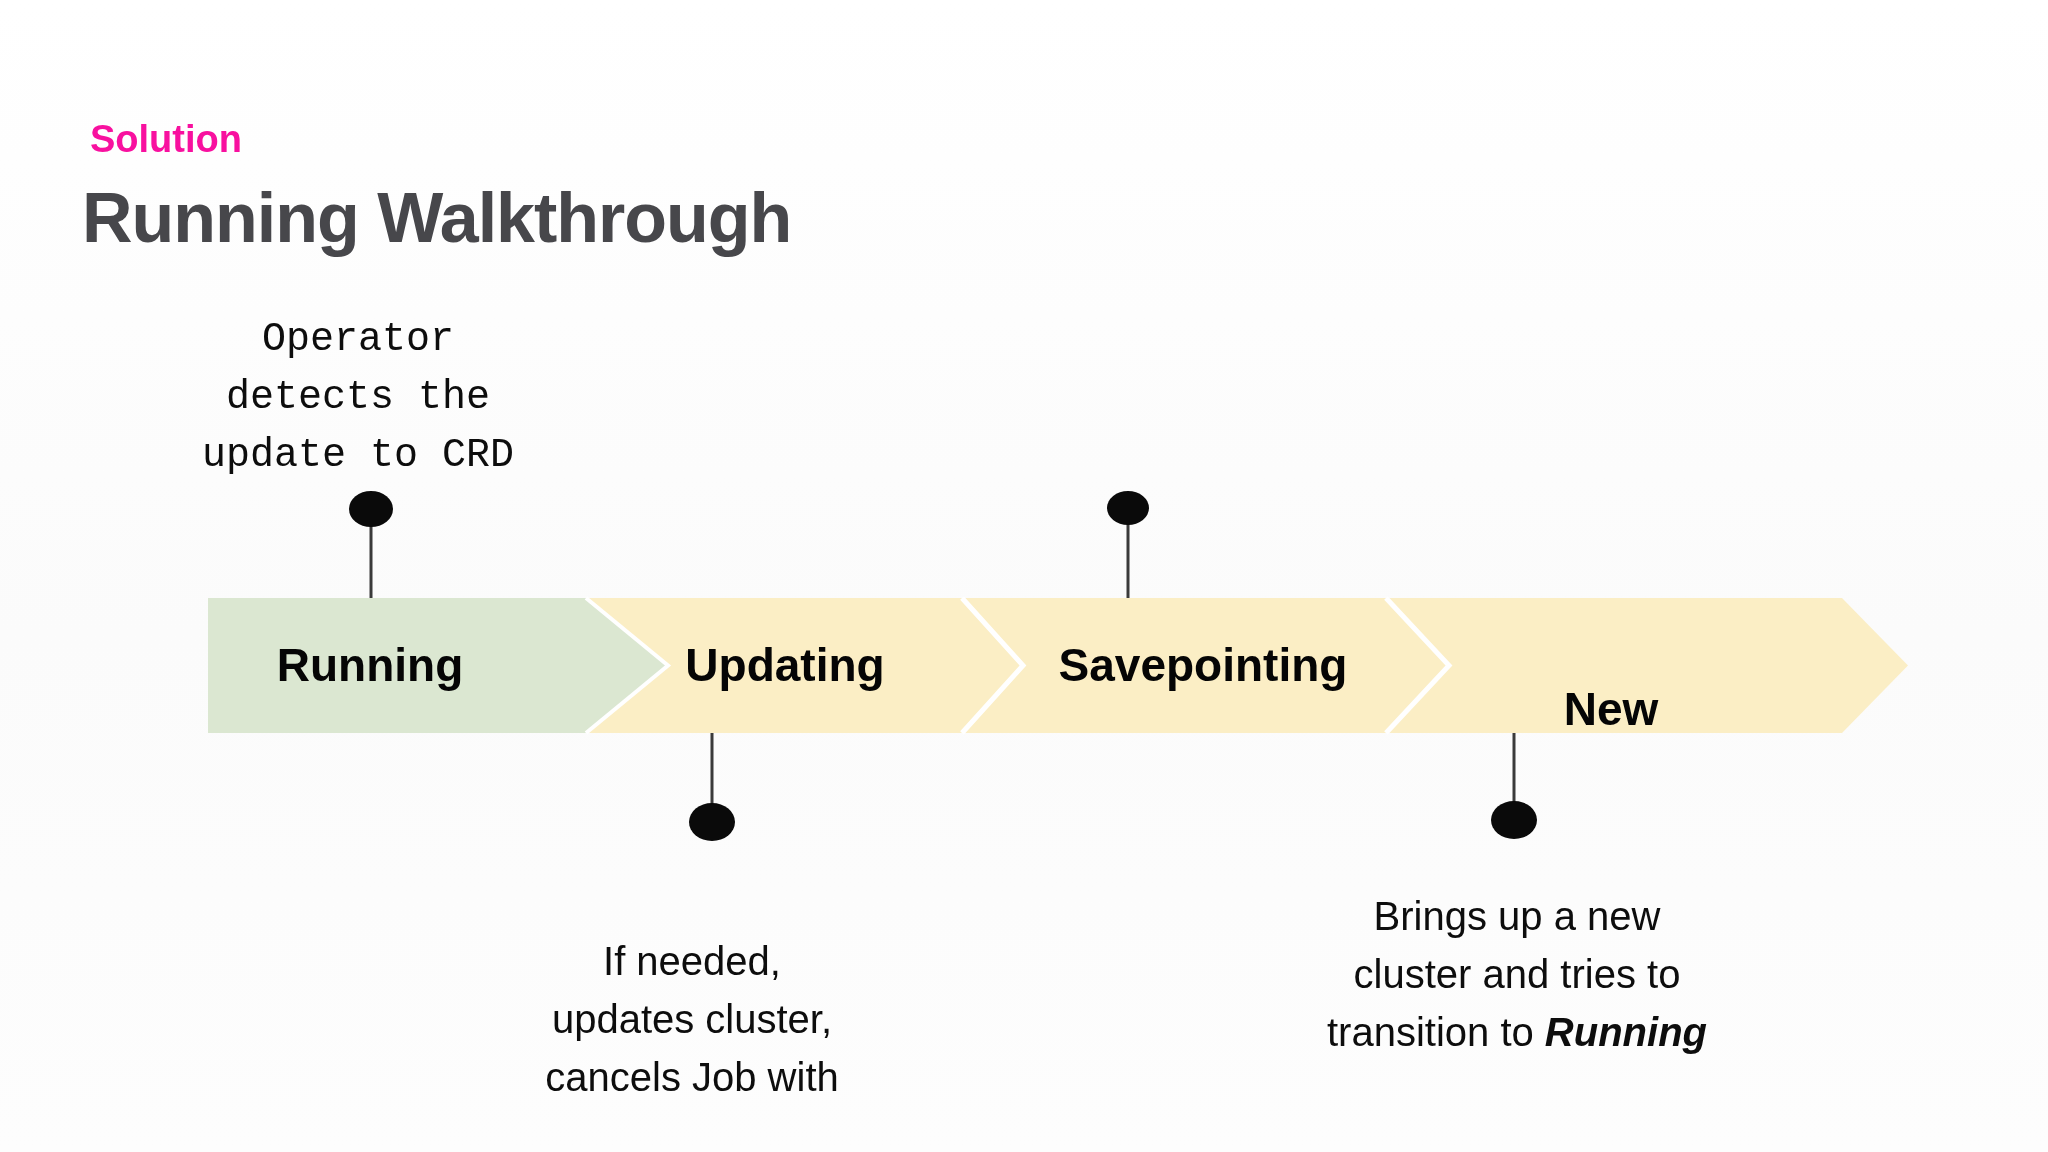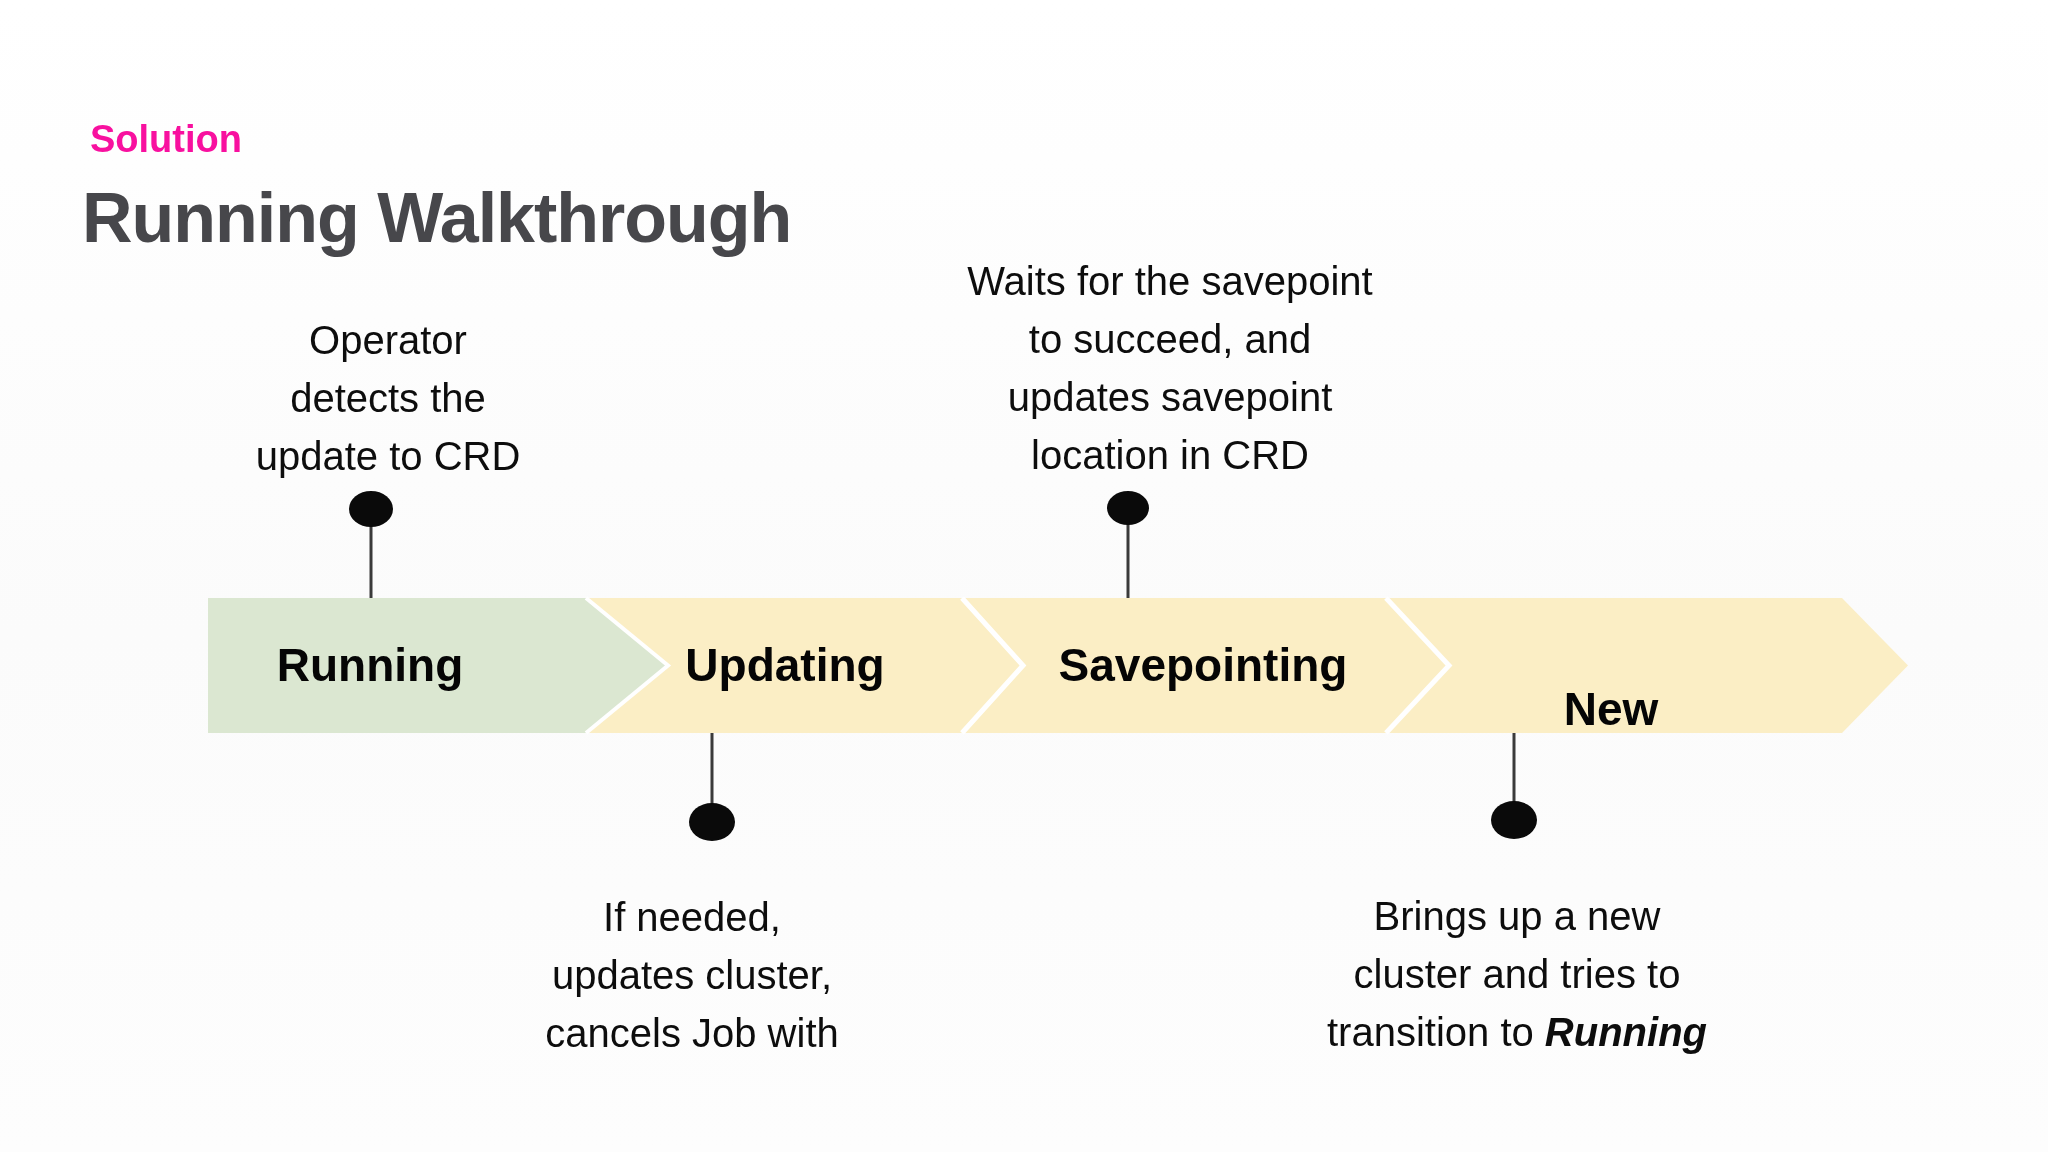--- a/index.html
+++ b/index.html
@@ -36,23 +36,23 @@
   .state-label.updating     { left:785px; }
   .state-label.savepointing { left:1203px; }
   .state-label.new          { left:1611px;margin-top:44px; }
   .annotation {
     position:absolute;
     transform:translateX(-50%);
     text-align:center;
     font-size:40px; line-height:58px; color:#0d0d0d;
     white-space:nowrap;
   }
-  .annotation.ann-running      { left:388px;  top:311px; }
+  .annotation.ann-running      { left:358px;  top:311px;font-family:Liberation Mono, monospace; }
   .annotation.ann-savepointing { left:1170px; top:252px; }
-  .annotation.ann-updating     { left:692px;  top:888px; }
+  .annotation.ann-updating     { left:692px;  top:932px; }
   .annotation.ann-new          { left:1517px; top:887px; }
   .em { font-weight:bold; font-style:italic; }
 </style>
 </head>
 <body>
 
 <div class="slide">
 
   <div class="kicker">Solution</div>
   <div class="title">Running Walkthrough</div>
@@ -82,26 +82,20 @@
   <div class="state-label updating">Updating</div>
   <div class="state-label savepointing">Savepointing</div>
   <div class="state-label new">New</div>
 
   <div class="annotation ann-running">
     <div>Operator</div>
     <div>detects the</div>
     <div>update to CRD</div>
   </div>
 
-  <div class="annotation ann-savepointing">
-    <div>Waits for the savepoint</div>
-    <div>to succeed, and</div>
-    <div>updates savepoint</div>
-    <div>location in CRD</div>
-  </div>
 
   <div class="annotation ann-updating">
     <div>If needed,</div>
     <div>updates cluster,</div>
     <div>cancels Job with</div>
   </div>
 
   <div class="annotation ann-new">
     <div>Brings up a new</div>
     <div>cluster and tries to</div>

